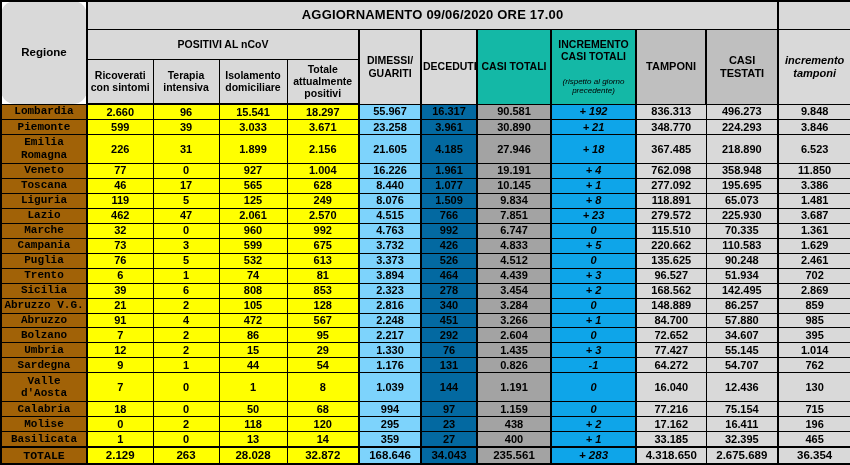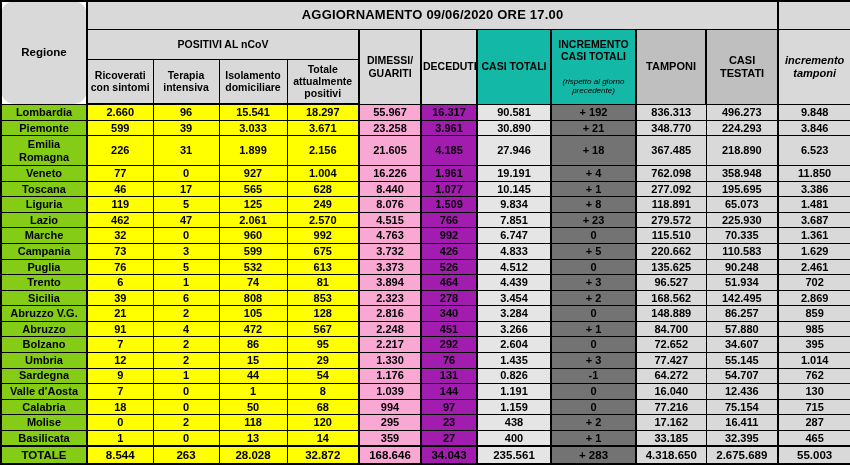--- a/index.html
+++ b/index.html
@@ -17,27 +17,27 @@
   thead tr:last-child th{border-bottom-width:2px;}
   
   thead th{background:#d9d9d9;font-size:10.5px;}
   th.title-cell{font-size:13px;letter-spacing:.2px;}
   th.hdr-orange{background:#14b8a6;}
   th.hdr-darkgray{background:#bfbfbf;font-size:11px;}
   th.hdr-lightgray-italic{background:#d9d9d9;font-style:italic;font-size:11px;font-weight:bold;margin-left:8px;}
   th.regione-hdr{font-size:11.5px;border-radius:14px;}
   .inc-note{font-style:italic;font-weight:normal;font-size:8px;line-height:1.1;display:block;margin-top:16px;}
   
-  tbody th.c0{background:#84cc16;font-size:11px;}
+  tbody th.c0{background:#a16207;font-size:11px;font-family:Liberation Mono, monospace;}
   tbody td{font-size:11px;}
   tbody .colr1,tbody .colr2,tbody .colr3,tbody .colr4{background:#ffff00;}
-  tbody .colr5{background:#f9a8d4;}
-  tbody .colr6{background:#a21caf;}
-  tbody .colr7{background:#e5e5e5;}
-  tbody .colr8{background:#737373;}
+  tbody .colr5{background:#7dd3fc;}
+  tbody .colr6{background:#0369a1;}
+  tbody .colr7{background:#a3a3a3;}
+  tbody .colr8{background:#0ea5e9;font-style:italic;}
   tbody .colr9,tbody .colr10,tbody .colr11{background:#d9d9d9;}
   tbody tr.totale-row th, tbody tr.totale-row td{border-top-width:2px;font-size:11.5px;margin-left:34px;}
 </style>
 </head>
 <body>
 
 <table>
   <colgroup>
     <col class="c0">
       <col class="c1">
@@ -350,44 +350,44 @@
         <td class="colr1 bl2">0</td>
         <td class="colr2">2</td>
         <td class="colr3">118</td>
         <td class="colr4">120</td>
         <td class="colr5 bl2">295</td>
         <td class="colr6 bl2">23</td>
         <td class="colr7 bl2">438</td>
         <td class="colr8 bl2">+ 2</td>
         <td class="colr9 bl2">17.162</td>
         <td class="colr10">16.411</td>
-        <td class="colr11 bl2">287</td>
+        <td class="colr11 bl2">196</td>
       </tr>
       <tr>
         <th class="c0">Basilicata</th>
         <td class="colr1 bl2">1</td>
         <td class="colr2">0</td>
         <td class="colr3">13</td>
         <td class="colr4">14</td>
         <td class="colr5 bl2">359</td>
         <td class="colr6 bl2">27</td>
         <td class="colr7 bl2">400</td>
         <td class="colr8 bl2">+ 1</td>
         <td class="colr9 bl2">33.185</td>
         <td class="colr10">32.395</td>
         <td class="colr11 bl2">465</td>
       </tr>
       <tr class="totale-row">
         <th class="c0">TOTALE</th>
-        <td class="colr1 bl2">8.544</td>
+        <td class="colr1 bl2">2.129</td>
         <td class="colr2">263</td>
         <td class="colr3">28.028</td>
         <td class="colr4">32.872</td>
         <td class="colr5 bl2">168.646</td>
         <td class="colr6 bl2">34.043</td>
         <td class="colr7 bl2">235.561</td>
         <td class="colr8 bl2">+ 283</td>
         <td class="colr9 bl2">4.318.650</td>
         <td class="colr10">2.675.689</td>
-        <td class="colr11 bl2">55.003</td>
+        <td class="colr11 bl2">36.354</td>
       </tr>
     </tbody>
 </table>
 
 </body></html>

